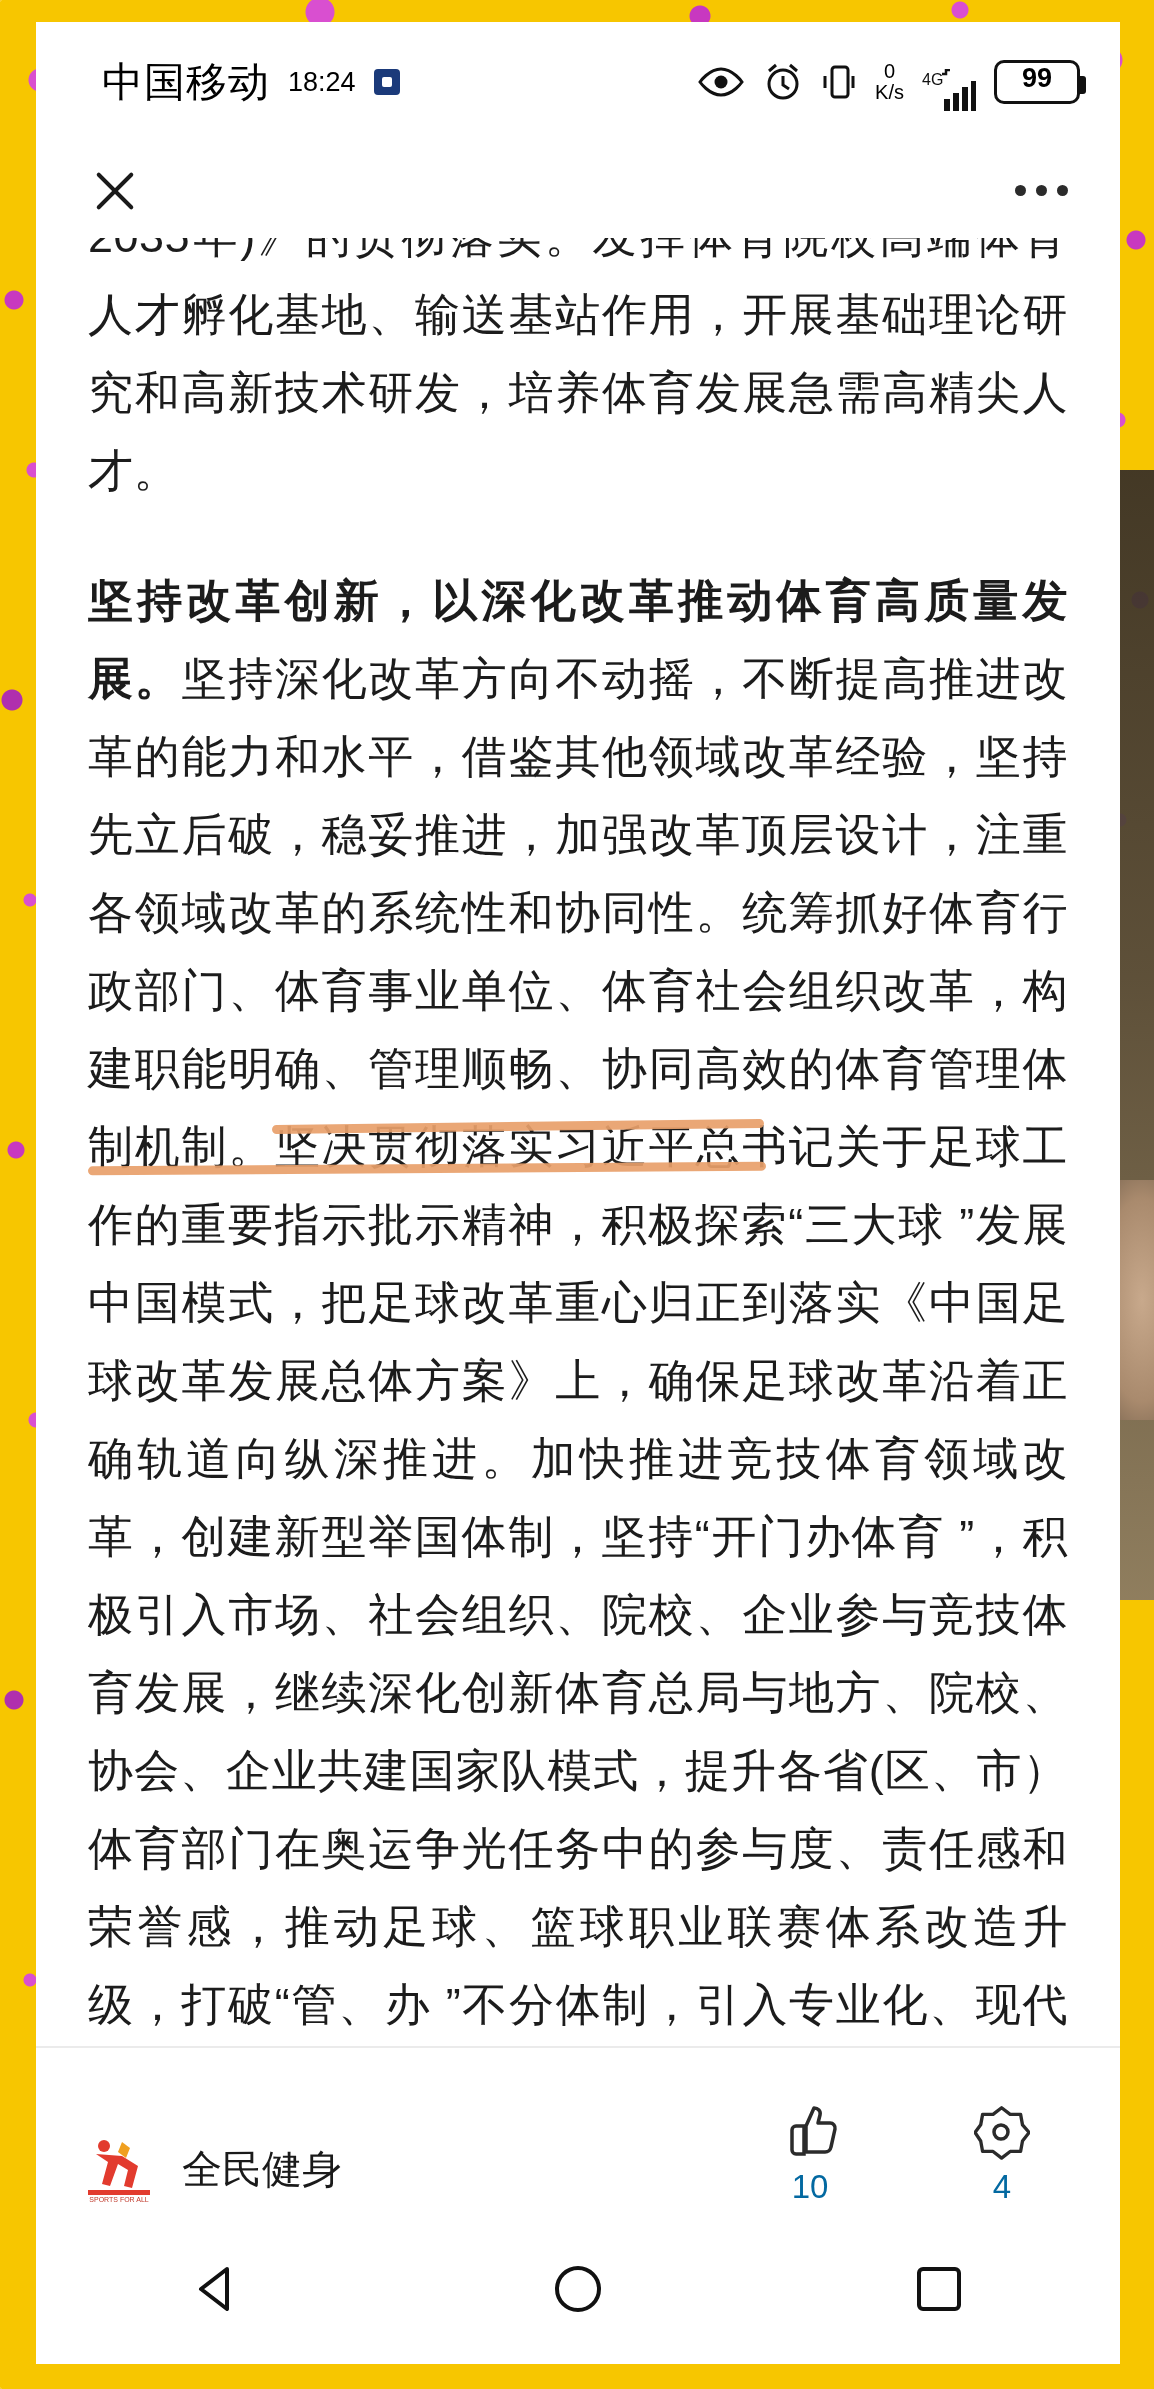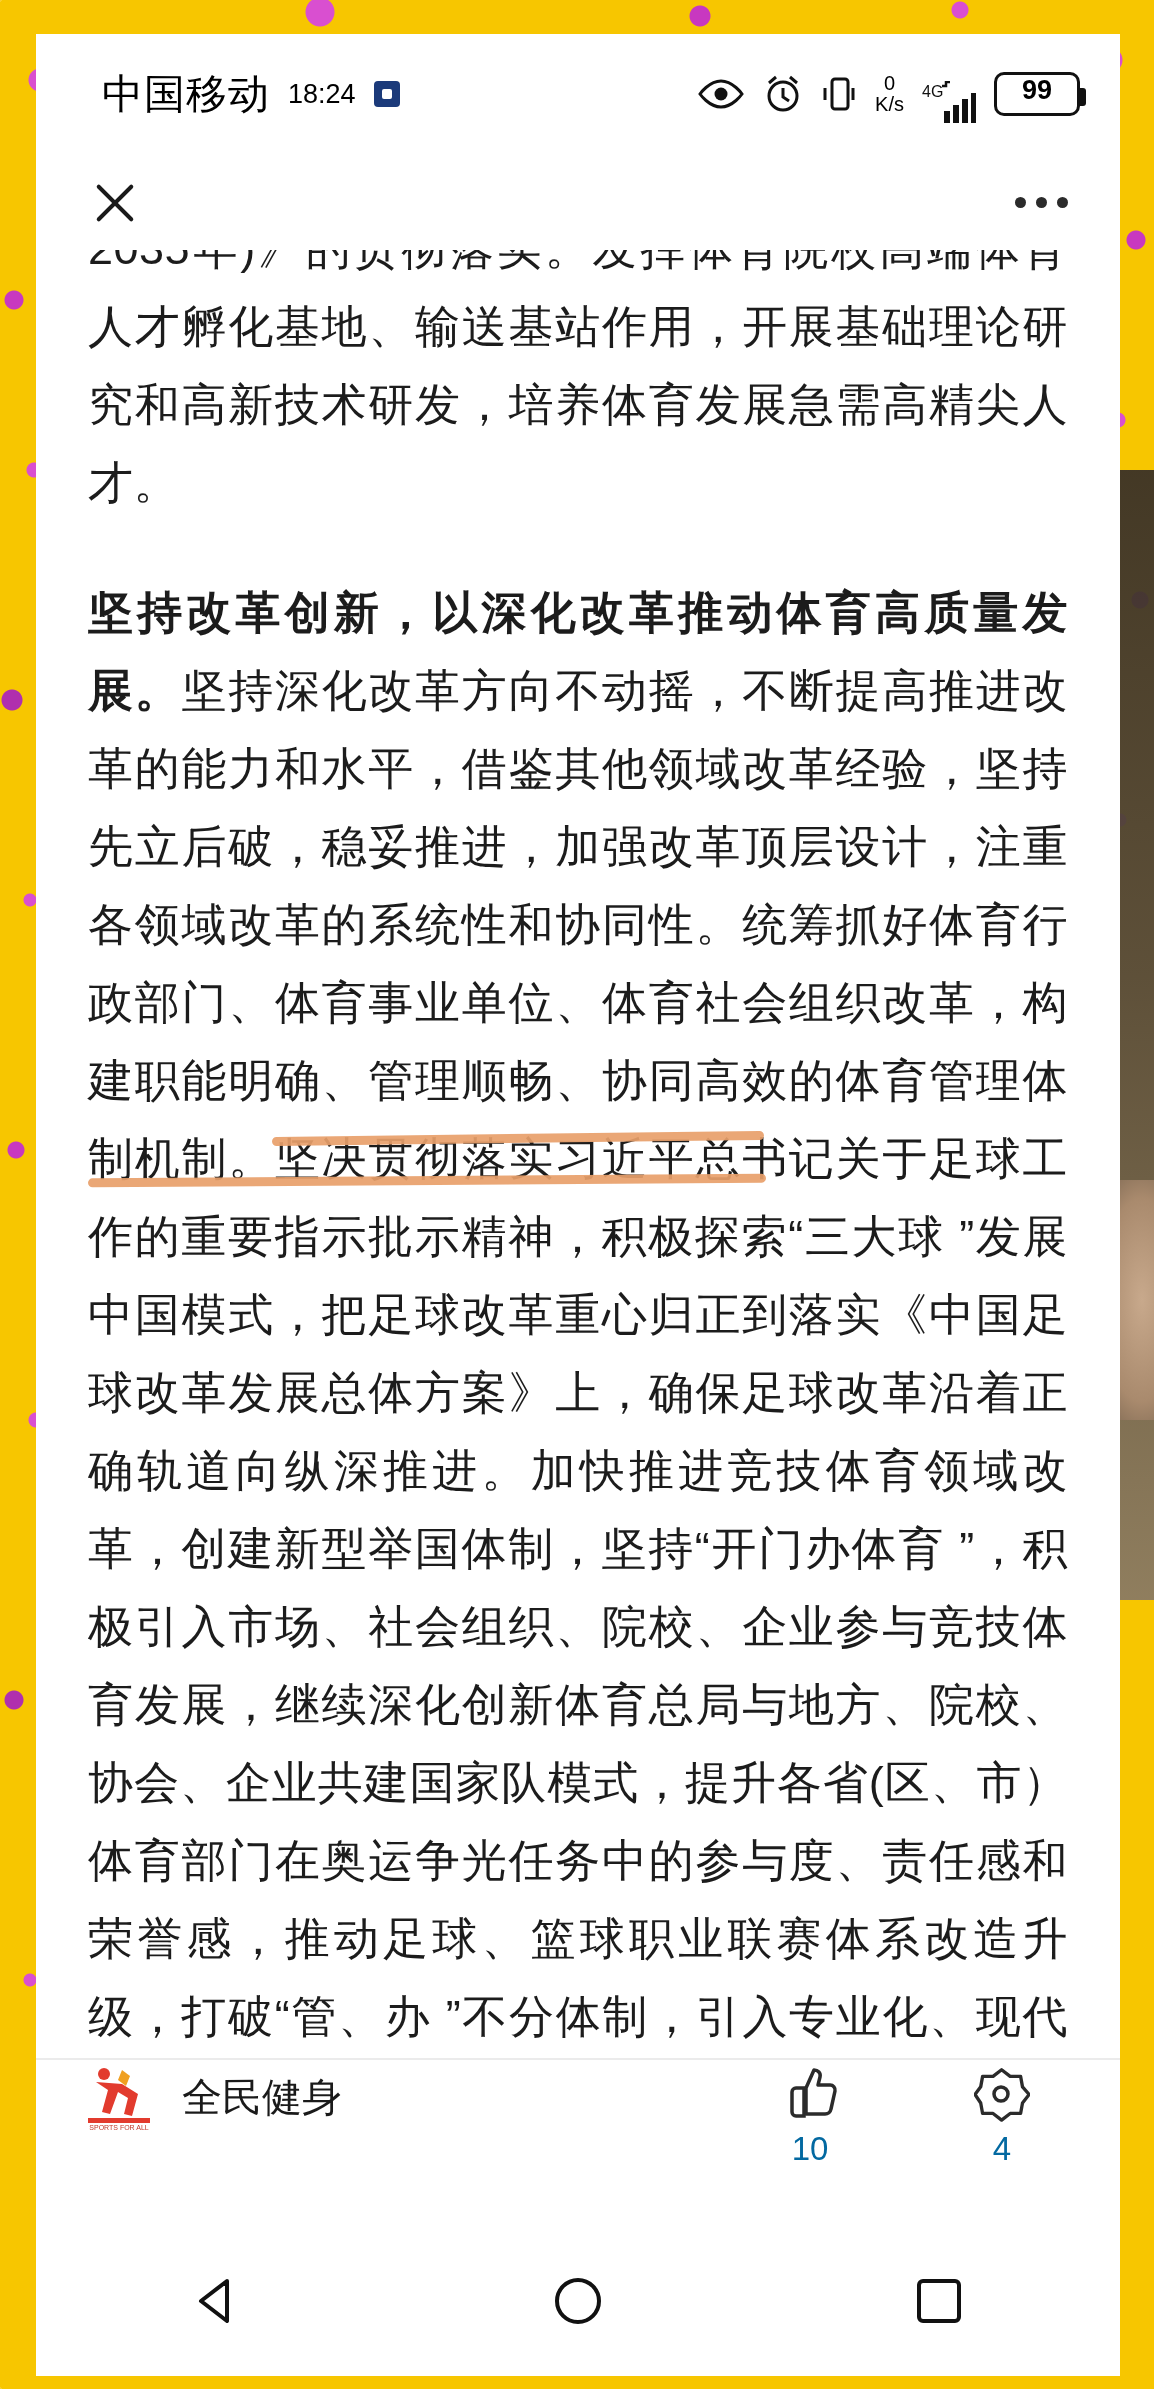--- a/index.html
+++ b/index.html
@@ -36,21 +36,21 @@
   #bg .dark-strip {
     position: absolute; right: 0; top: 470px; width: 62px; height: 1130px;
     background: linear-gradient(180deg,#3a3127 0%, #564a3c 45%, #8a7a63 100%);
     opacity: .95;
   }
   #bg .blob {
     position: absolute; right: 0; top: 1180px; width: 60px; height: 240px;
     background: radial-gradient(ellipse at 80% 50%, #c8a98c 0%, #a98a6d 60%, #6b5a47 100%);
   }
   #phone {
-    position: absolute; left: 36px; top: 34px;
+    position: absolute; left: 36px; top: 22px;
     width: 1084px; height: 2342px;
     background: #ffffff;
   }
   
   .statusbar {
     height: 120px; display: flex; align-items: center;
     padding: 0 40px 0 66px; color: #000;
   }
   .carrier { font-size: 41px; letter-spacing: 1px; }
   .clock { font-size: 27px; margin-left: 18px; }
@@ -97,21 +97,21 @@
   .article b { font-weight: 700; }
   .mark {
     position: absolute; pointer-events: none;
     height: 9px; background: #e8a06a; border-radius: 6px; opacity: .92;
   }
   .mark.m1 { left: 236px; top: 884px; width: 492px; transform: rotate(-0.7deg); }
   .mark.m2 { left: 52px; top: 926px; width: 678px; transform: rotate(-0.4deg); }
   
   .footer {
     border-top: 2px solid #ebebeb;
-    height: 168px; display: flex; align-items: flex-start; padding: 0 46px;
+    height: 168px; display: flex; align-items: flex-end; padding: 8px 46px;
   }
   .acct { display: flex; align-items: center; gap: 26px; }
   .acct-logo { width: 74px; height: 74px; display:block; }
   .acct-name { font-size: 40px; color: #1a1a1a; }
   .actions { margin-left: auto; display: flex; align-items: flex-start; gap: 72px; padding-right: 12px;}
   .act { width: 120px; text-align: center; }
   .act .glyph { height: 66px; display:flex; align-items:center; justify-content:center; }
   .act .cnt { font-size: 33px; color: #0369a1; margin-top: 4px; }
   
   .navbar { height: 150px; display:flex; align-items:center; justify-content:space-around; }

